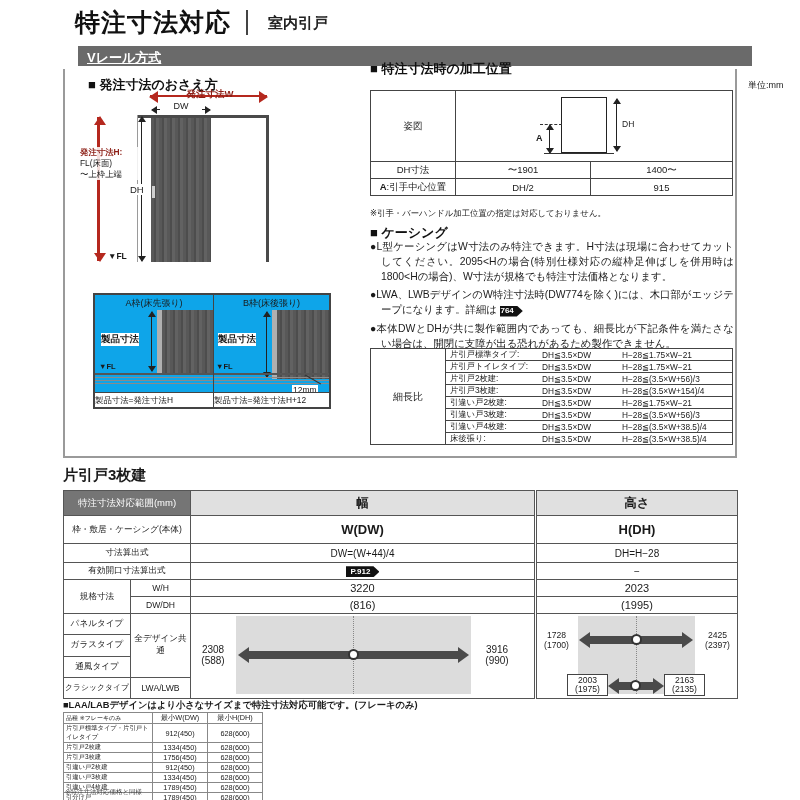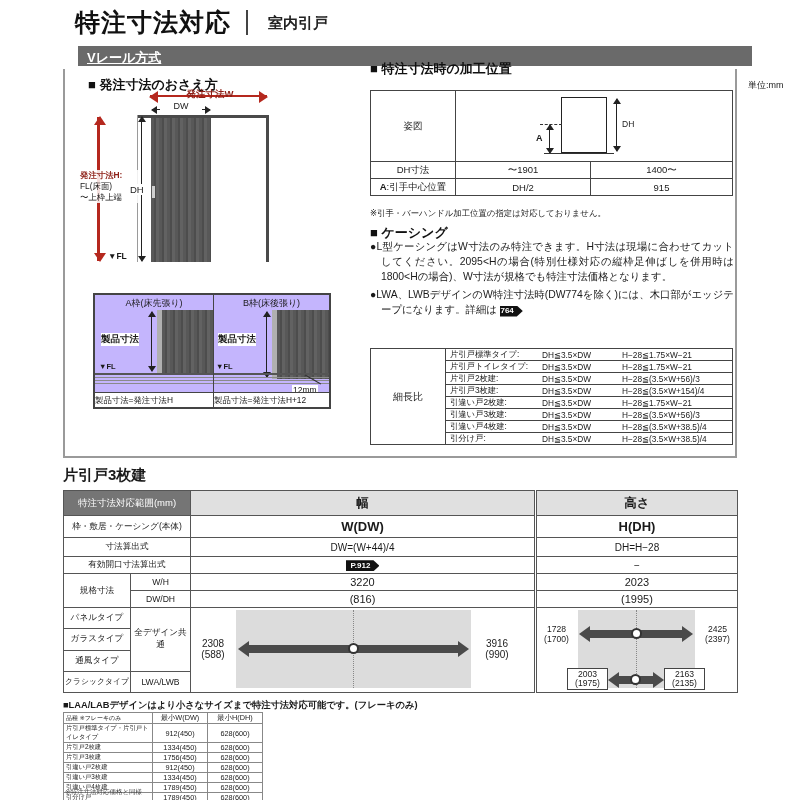--- a/index.html
+++ b/index.html
@@ -91,30 +91,30 @@
   <div class="abs harrow" style="left:152px;top:109px;width:58px;"></div>
   <div class="abs" style="left:160px;top:101px;width:42px;text-align:center;font-size:9px;background:#fff;">DW</div>
 
   <div class="abs" style="left:137px;top:115px;width:132px;height:3px;background:#4a4a4a;"></div>
   <div class="abs" style="left:137px;top:115px;width:1px;height:147px;background:#9a9a9a;"></div>
   <div class="abs door" style="left:151px;top:118px;width:60px;height:144px;"></div>
   <div class="abs" style="left:152px;top:186px;width:3px;height:12px;background:#cfcfcf;"></div>
   <div class="abs" style="left:266px;top:115px;width:3px;height:147px;background:#4a4a4a;"></div>
 
   <div class="abs varrow red" style="left:97px;top:117px;height:144px;"></div>
-  <div class="abs" style="left:80px;top:147px;width:58px;background:rgba(255,255,255,.85);font-size:8.4px;line-height:1.3;margin-top:23px;">
+  <div class="abs" style="left:80px;top:147px;width:58px;background:rgba(255,255,255,.85);font-size:8.4px;line-height:1.3;">
     <div style="font-weight:700;color:#8d1f16;">発注寸法H:</div>
     <div>FL(床面)</div>
     <div>〜上枠上端</div>
   </div>
   <div class="abs varrow" style="left:141px;top:117px;height:144px;"></div>
   <div class="abs" style="left:128px;top:184px;font-size:9.5px;background:#fff;padding:0 2px;">DH</div>
   <div class="abs" style="left:108px;top:251px;font-size:8.5px;font-weight:700;">▼FL</div>
 
-  <div class="abs" style="left:93px;top:293px;width:238px;height:116px;border:2px solid #444;background:#c4b5fd;box-sizing:border-box;">
+  <div class="abs" style="left:93px;top:293px;width:238px;height:116px;border:2px solid #444;background:#0ea5e9;box-sizing:border-box;">
 
     <div class="abs" style="left:0;top:0;width:118px;height:112px;border-right:1px solid #444;">
       <div class="abs figtitle" style="left:0;top:2px;width:100%;text-align:center;">A枠(床先張り)</div>
       <div class="abs gray-strip" style="left:62px;top:15px;width:5px;height:63px;"></div>
       <div class="abs door" style="left:67px;top:15px;width:51px;height:63px;"></div>
       <div class="abs varrow" style="left:56px;top:17px;height:59px;"></div>
       <div class="abs" style="left:6px;top:38px;font-size:9.5px;font-weight:700;background:#fff;">製品寸法</div>
       <div class="abs" style="left:4px;top:67px;font-size:7.5px;font-weight:700;">▼FL</div>
       <div class="abs" style="left:0;top:78px;width:100%;height:2px;background:#555;"></div>
       <div class="abs floorhatch" style="left:0;top:81px;width:100%;height:8px;"></div>
@@ -169,20 +169,21 @@
       <td>915</td>
     </tr>
   </tbody>
     </table>
   <div class="abs smallnote" style="left:370px;top:208px;">※引手・バーハンドル加工位置の指定は対応しておりません。</div>
 
   <div class="abs sechead" style="left:370px;top:224px;">■ ケーシング</div>
   <div class="abs tokki" style="left:370px;top:240px;width:364px;">
     <p>●L型ケーシングはW寸法のみ特注できます。H寸法は現場に合わせてカットしてください。2095&lt;Hの場合(特別仕様対応の縦枠足伸ばしを併用時は1800&lt;Hの場合)、W寸法が規格でも特注寸法価格となります。</p>
     <p><span>●LWA、LWBデザインのW特注寸法時(DW774を除く)には、木口部がエッジテープになります。詳細は</span> <span class="pbadge">P.764</span></p>
+    <p>●本体DWとDHが共に製作範囲内であっても、細長比が下記条件を満たさない場合は、開閉に支障が出る恐れがあるため製作できません。</p>
   </div>
 
   <table class="abs t-slender" style="left:370px;top:348px;">
     <colgroup>
         <col style="width:75px">
         <col style="width:287px">
       </colgroup>
     <tbody>
         <tr>
       <td rowspan="8" style="font-size:10px;">細長比</td>
@@ -244,21 +245,21 @@
             <div class="srow">
               <span class="st">引違い戸4枚建:</span>
               <span class="sf1">DH≦3.5×DW</span>
               <span class="sf2">H−28≦(3.5×W+38.5)/4</span>
             </div>
           </td>
         </tr>
     <tr>
           <td>
             <div class="srow">
-              <span class="st">引分け戸:</span>
+              <span class="st">床後張り:</span>
               <span class="sf1">DH≦3.5×DW</span>
               <span class="sf2">H−28≦(3.5×W+38.5)/4</span>
             </div>
           </td>
         </tr>
   </tbody>
     </table>
 
   <div class="abs" style="left:63px;top:466px;font-size:15px;font-weight:800;">片引戸3枚建</div>
 
@@ -268,21 +269,21 @@
         <col style="width:60px">
         <col style="width:345px">
         <col style="width:202px">
       </colgroup>
     <tbody>
         <tr style="height:25px;">
       <td colspan="2" class="dk">特注寸法対応範囲(mm)</td>
       <td class="lt">幅</td>
       <td class="lt dbl">高さ</td>
     </tr>
-    <tr style="height:22px;">
+    <tr style="height:28px;">
       <td colspan="2" class="lbl">枠・敷居・ケーシング(本体)</td>
       <td class="big">W(DW)</td>
       <td class="big dbl">H(DH)</td>
     </tr>
     <tr style="height:19px;">
       <td colspan="2" class="lbl">寸法算出式</td>
       <td>DW=(W+44)/4</td>
       <td class="dbl">DH=H−28</td>
     </tr>
     <tr style="height:17px;">

